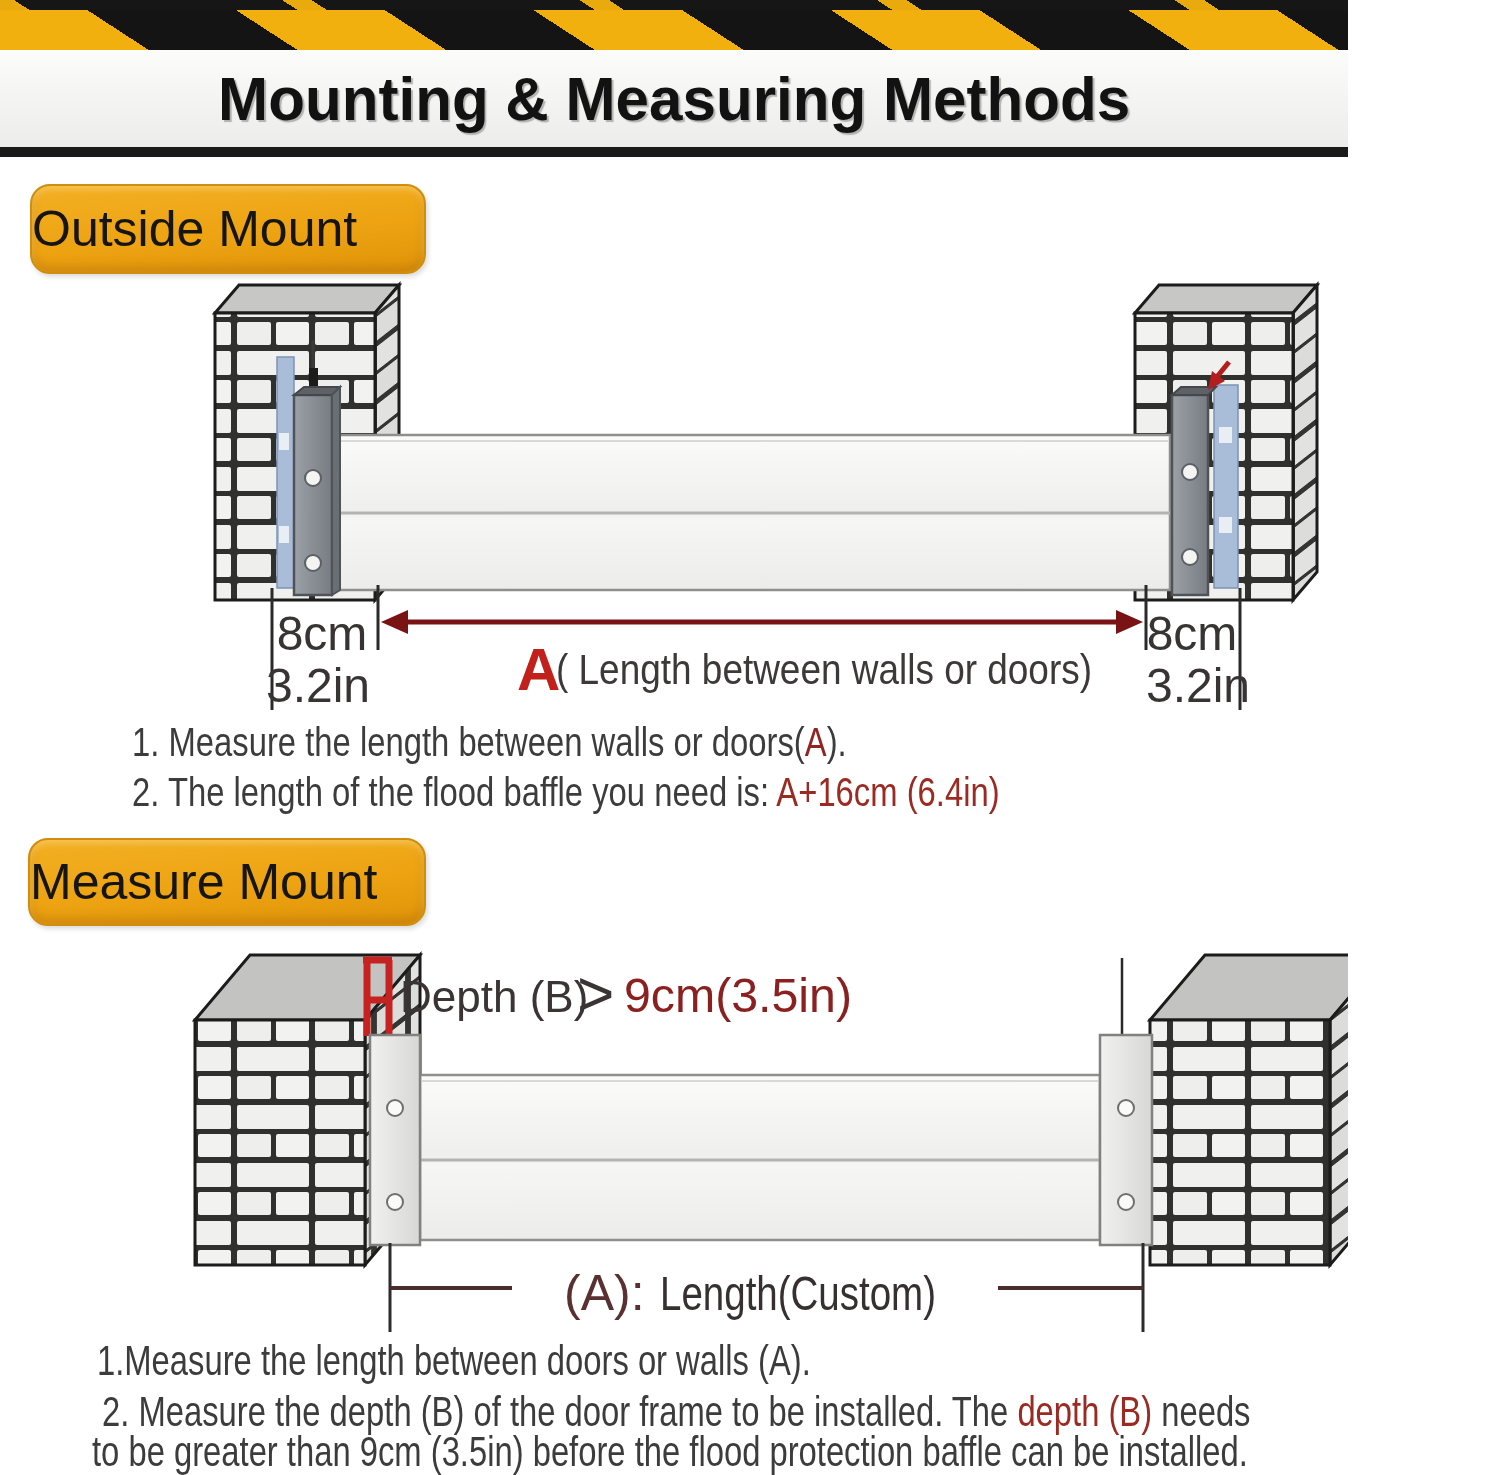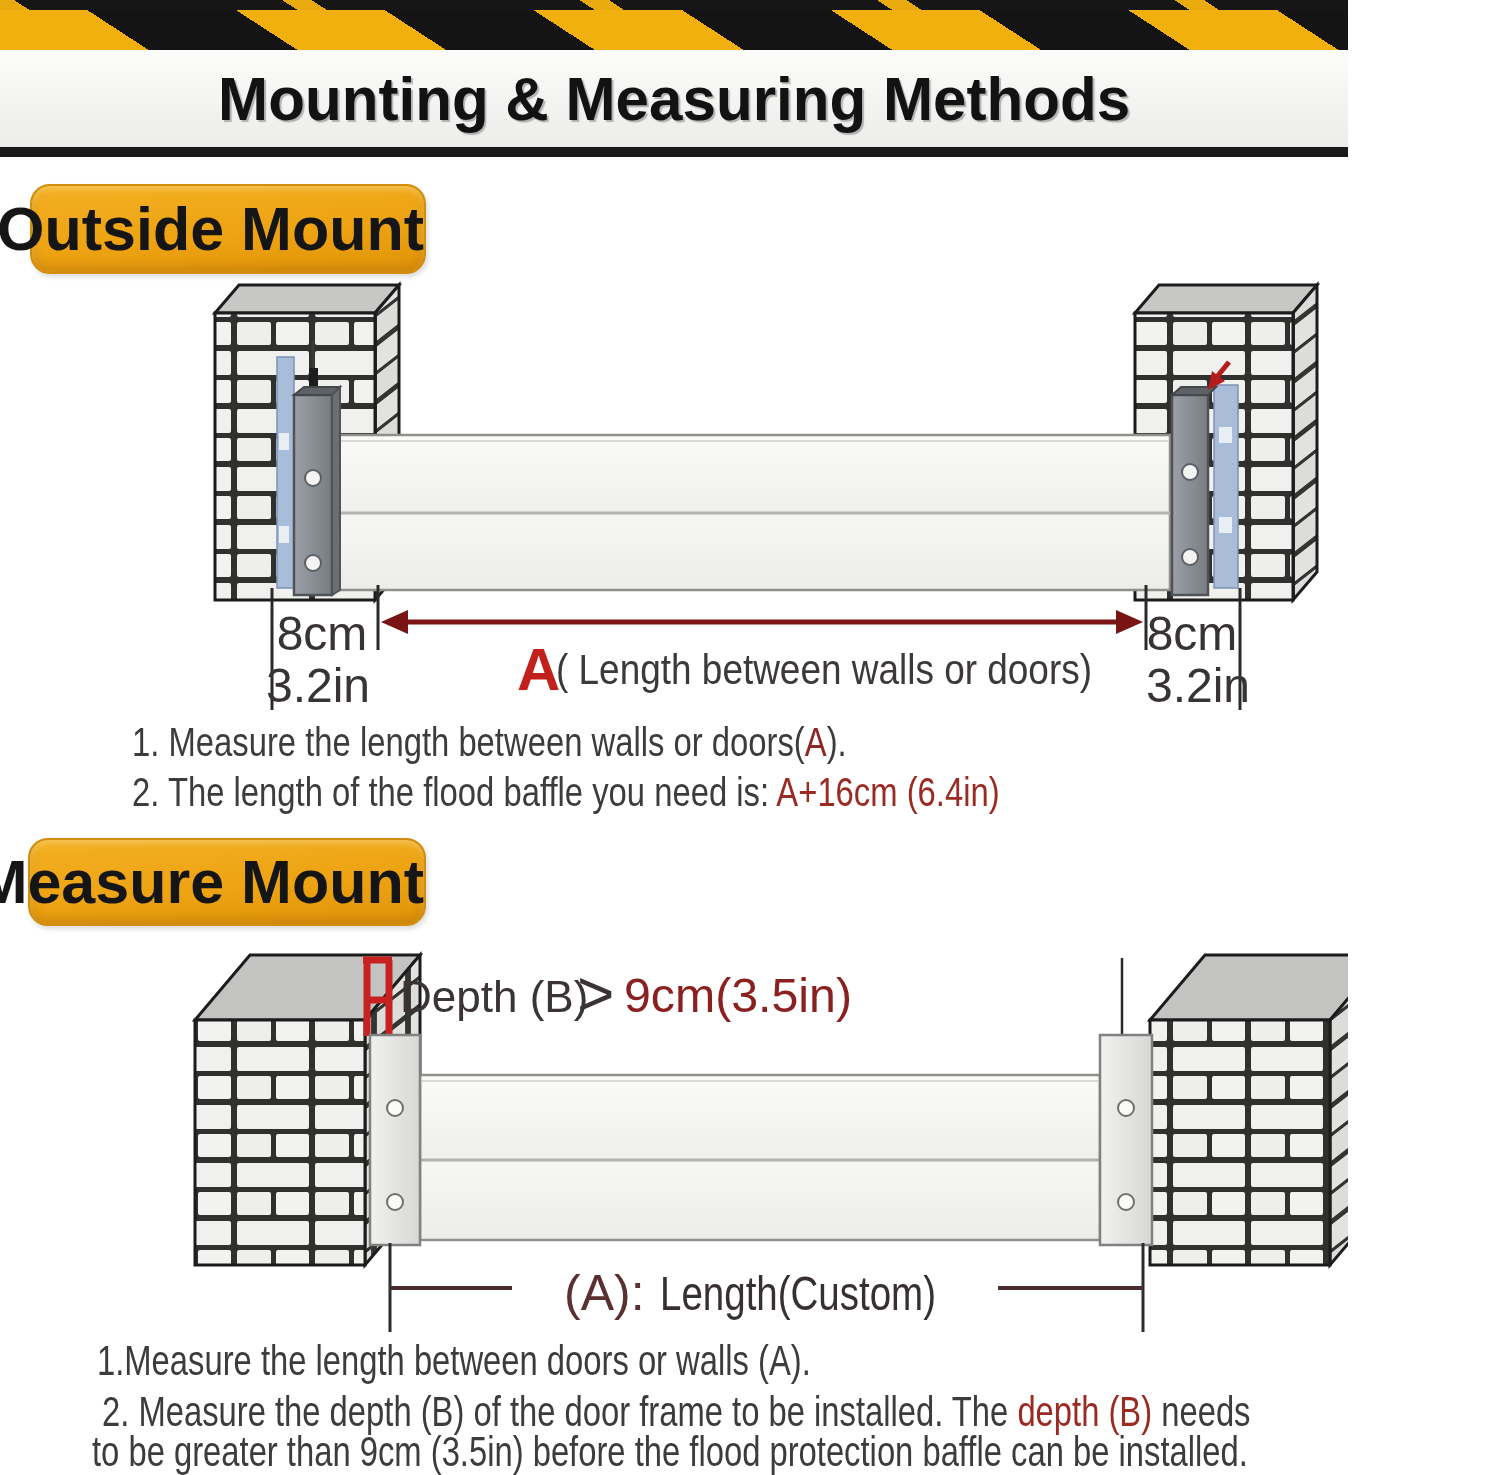--- a/index.html
+++ b/index.html
@@ -26,22 +26,22 @@
     transform:scaleX(.97); letter-spacing:0;
     text-shadow:2px 2px 1px rgba(125,125,125,.55);
   }
   .black-bar { position:absolute; left:0; top:147px; width:100%; height:10px; background:#1a1a1a; }
   
   .pill {
     position:absolute; box-sizing:border-box;
     background:linear-gradient(175deg,#f3b023 0%,#eda312 55%,#e09409 100%);
     border:2px solid #d08e0c; border-radius:20px;
     box-shadow:inset 0 -6px 10px rgba(150,85,0,.28), inset 0 3px 6px rgba(255,232,170,.45), 2px 3px 5px rgba(0,0,0,.14);
-    color:#151515; font-size:61px; font-weight:700;
-    display:flex; align-items:center; justify-content:flex-end; white-space:nowrap;
+    color:#151515; font-size:50px; font-weight:400;
+    display:flex; align-items:center; justify-content:flex-start; white-space:nowrap;
   }
   #pill-outside { left:30px; top:184px; width:396px; height:90px; }
   #pill-inside  { left:28px; top:838px; width:398px; height:88px; }
   
   .diagram { position:absolute; left:0; display:block; }
   
   .instr {
     position:absolute; white-space:nowrap; color:#3c3c3c;
     font-size:41px; line-height:1.15;
     transform:scaleX(.80); transform-origin:left top;

